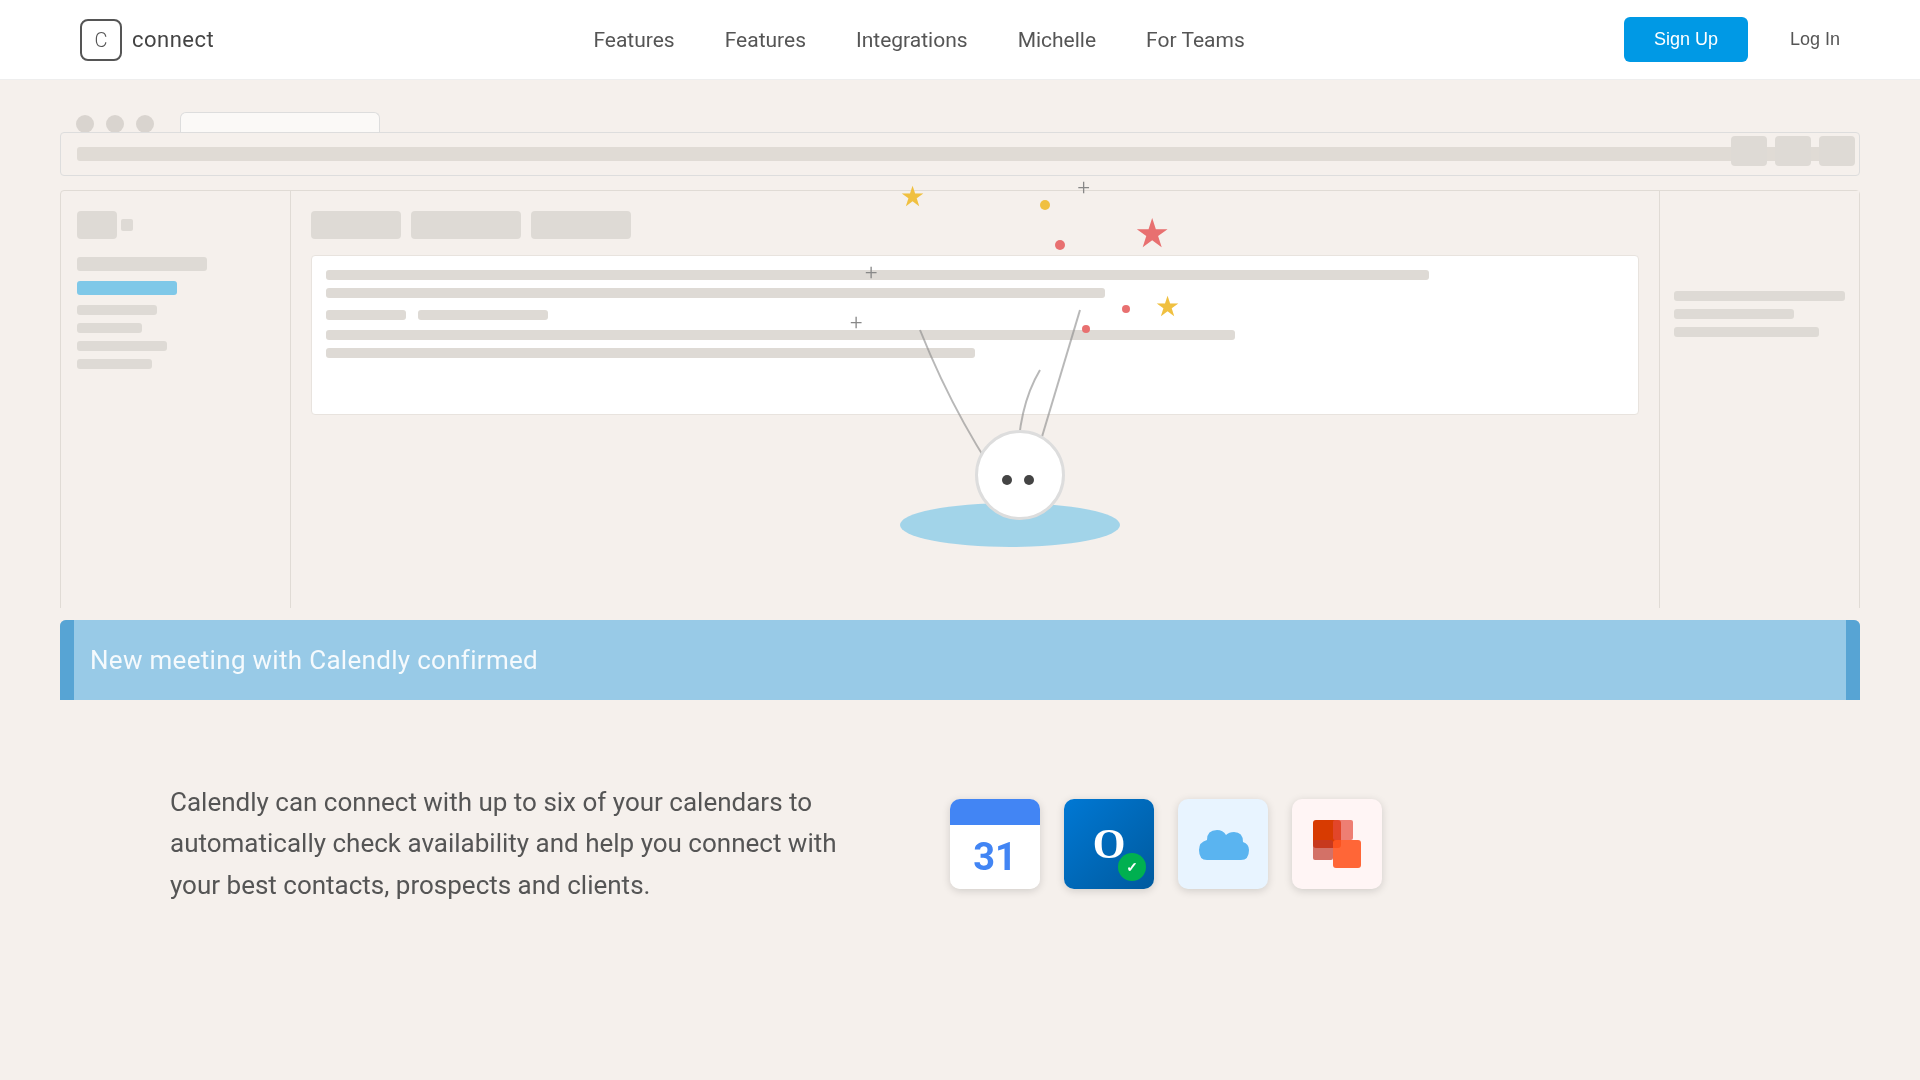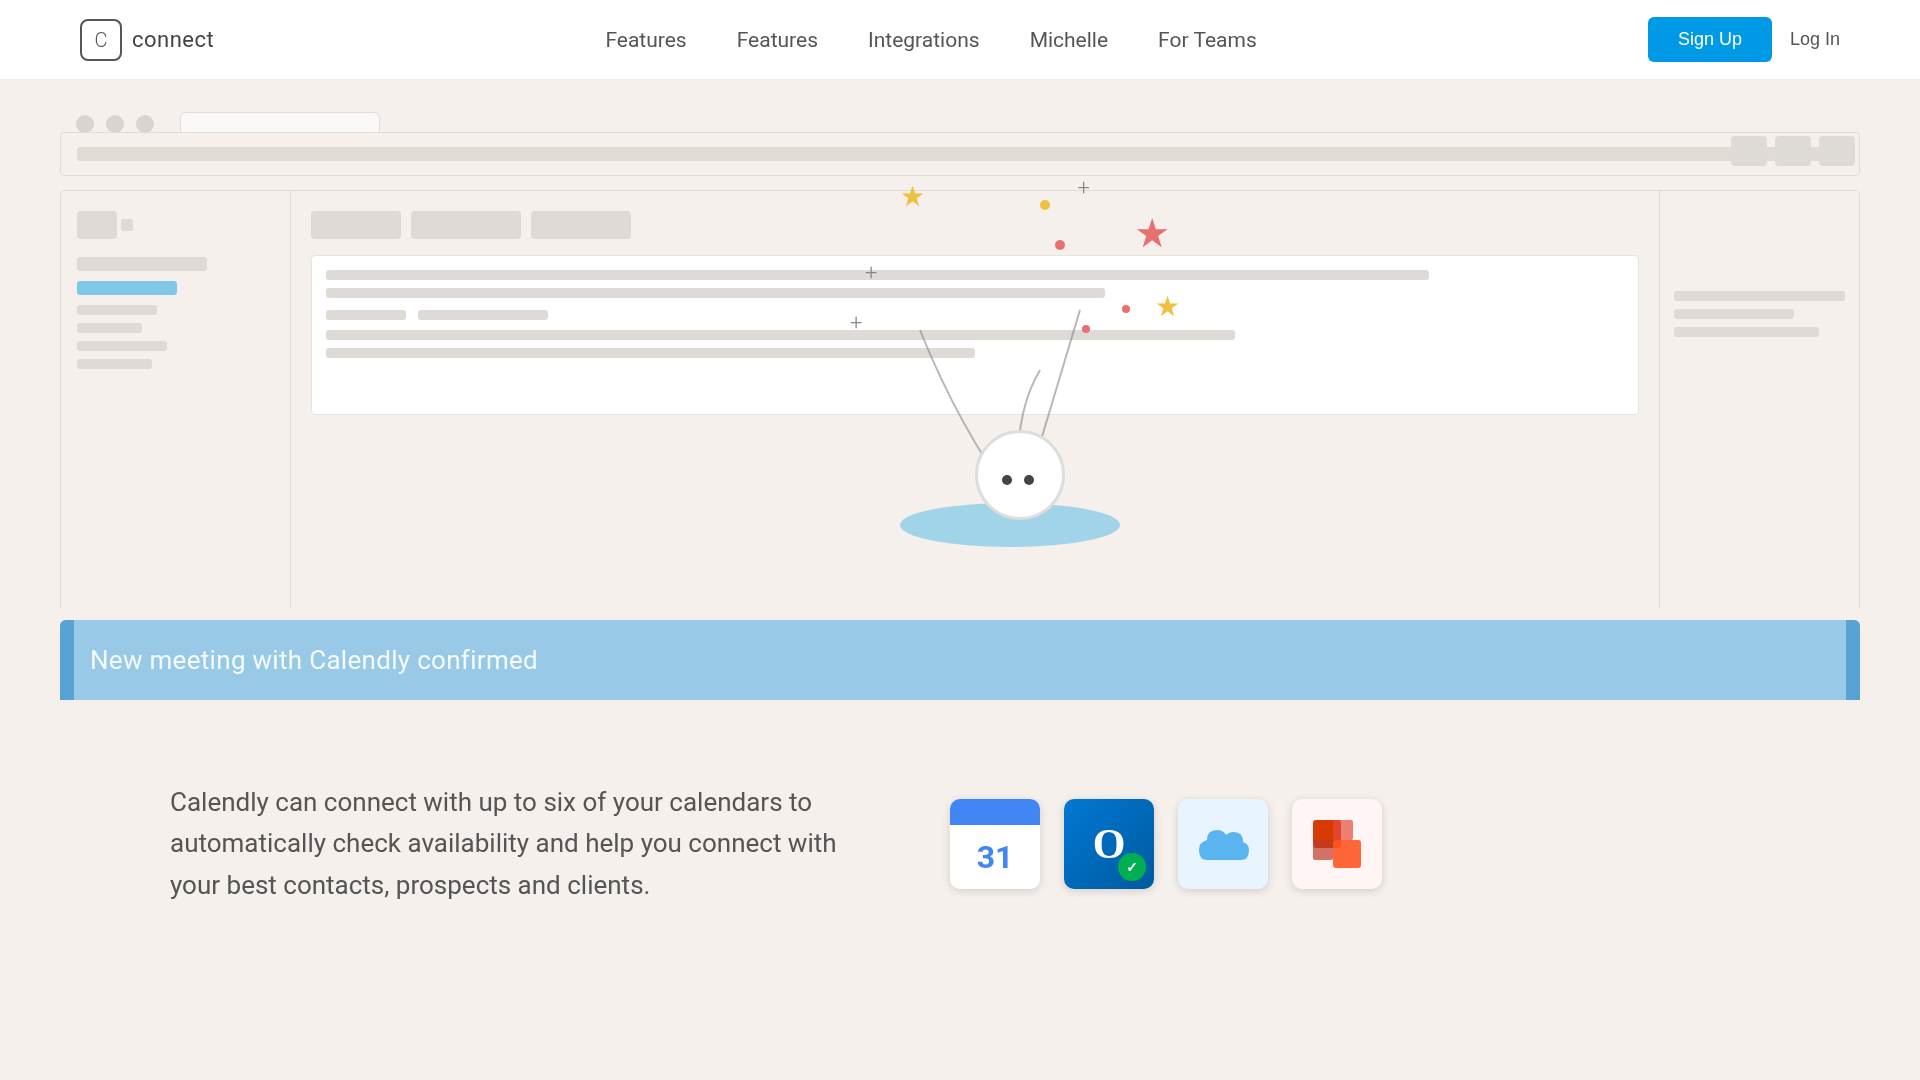--- a/index.html
+++ b/index.html
@@ -55,21 +55,21 @@
     }
     .nav-link {
       font-size: 21px;
       color: #555;
       text-decoration: none;
       cursor: pointer;
     }
     .nav-actions {
       display: flex;
       align-items: center;
-      gap: 18px;
+      gap: 42px;
     }
     .btn-signup {
       background: #0099e5;
       color: #fff;
       padding: 12px 30px;
       border-radius: 6px;
       font-size: 18px;
       border: none;
       cursor: pointer;
       font-weight: 500;
@@ -555,21 +555,21 @@
   </div>
 
   <div class="bottom-section">
     <div class="bottom-text">
       <p class="bottom-description">Calendly can connect with up to six of your calendars to automatically check availability and help you connect with your best contacts, prospects and clients.</p>
     </div>
     <div class="calendar-icons">
 
       <div class="cal-icon">
         <div class="gcal-top" style="background:#4285f4;"></div>
-        <div class="gcal-bottom" style="font-size:32px;color:#4285f4;background:#fff;flex:1;display:flex;align-items:center;justify-content:center;">31</div>
+        <div class="gcal-bottom" style="font-size:38px;color:#4285f4;background:#fff;flex:1;display:flex;align-items:center;justify-content:center;">31</div>
       </div>
 
       <div class="outlook-icon">
         <span style="font-size:42px;font-weight:700;color:#fff;font-family:serif;">O</span>
         <div class="outlook-check">✓</div>
       </div>
 
       <div class="icloud-icon">
         <svg width="64" height="44" viewBox="0 0 64 44">
           <path d="M16 38 Q8 38 8 28 Q8 20 16 18 Q16 8 26 8 Q32 8 35 13 Q38 10 43 10 Q52 10 52 20 Q58 22 58 28 Q58 38 50 38 Z" fill="#5ab4f0"></path>

